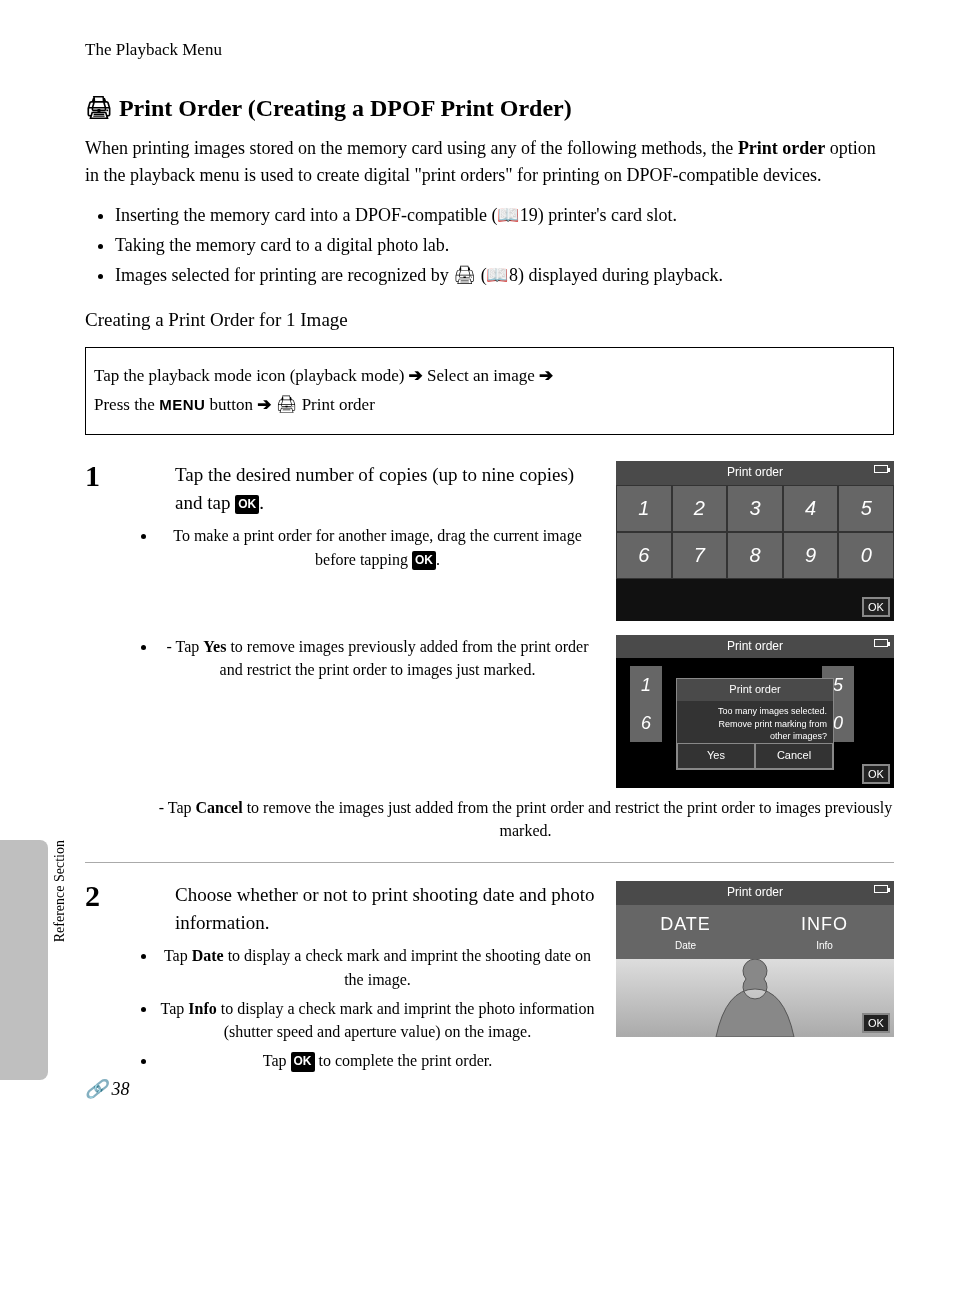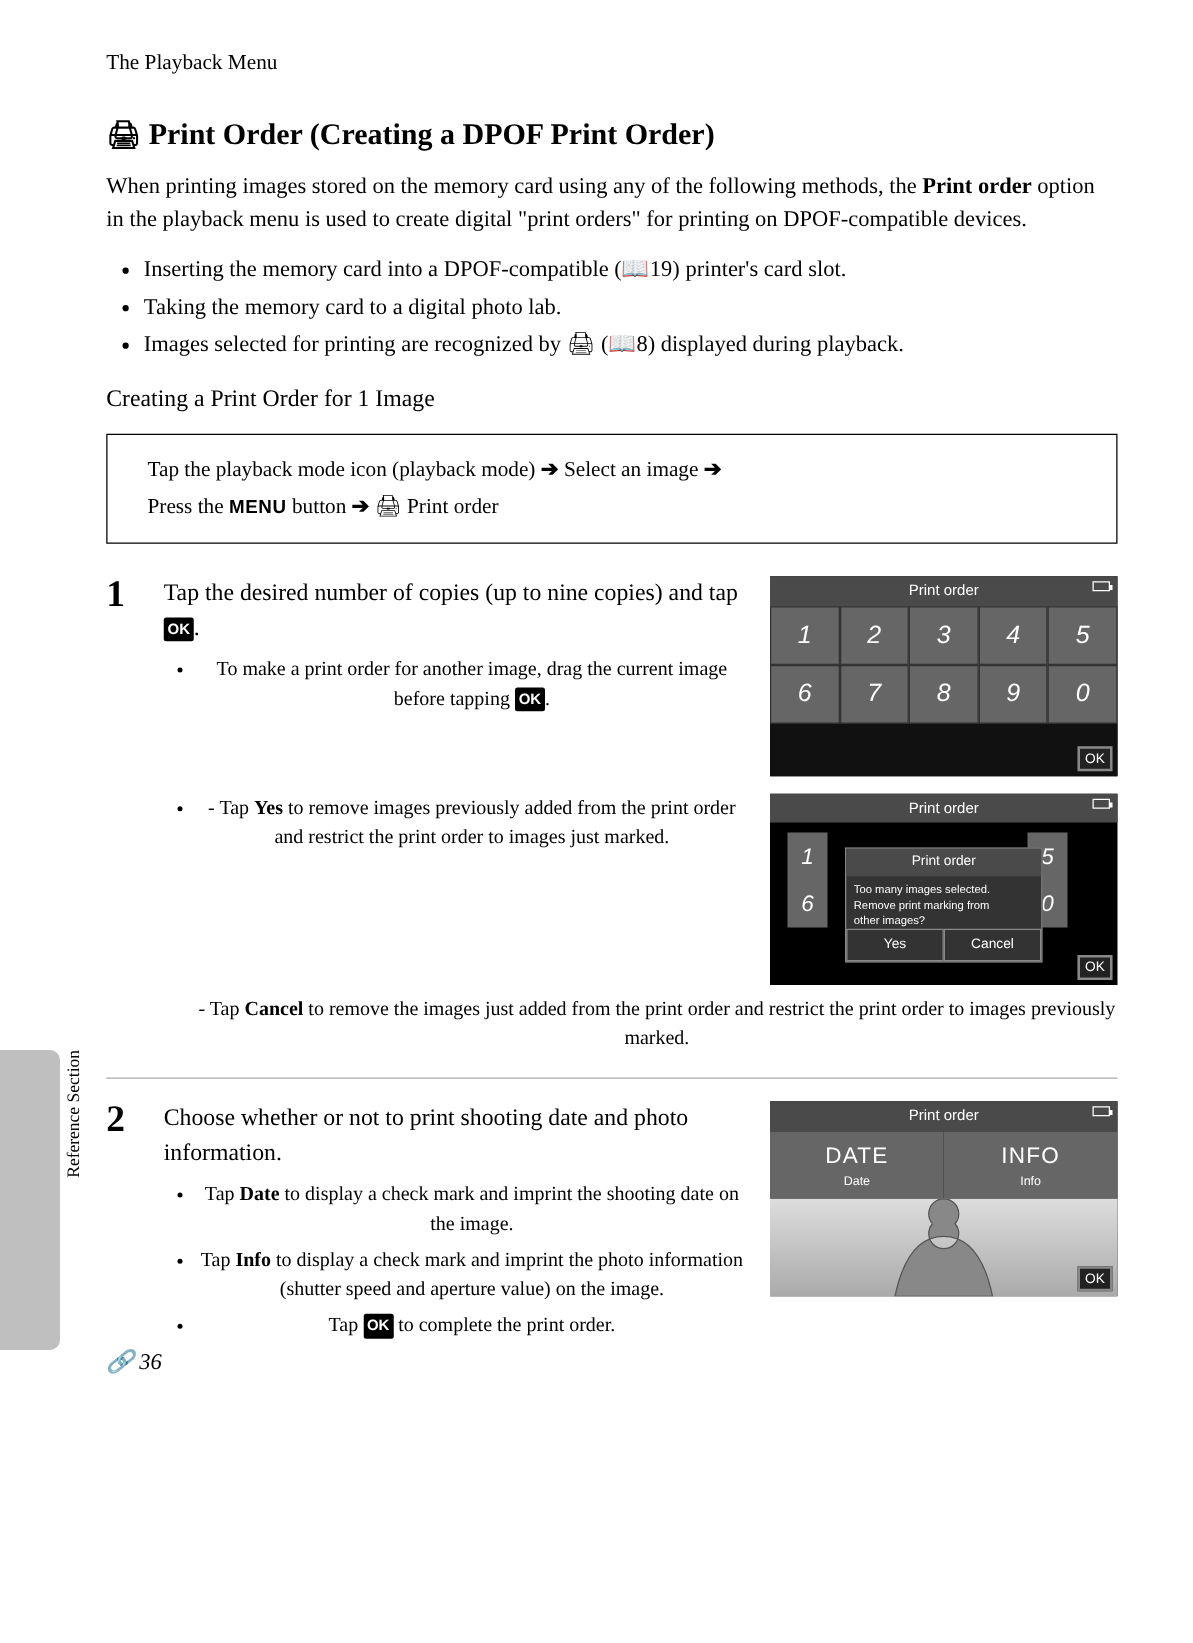--- a/index.html
+++ b/index.html
@@ -5,27 +5,27 @@
   * { margin: 0; padding: 0; box-sizing: border-box; }
   body { font-family: Georgia, 'Times New Roman', serif; background: #fff; color: #000; width: 954px; margin: 0 auto; padding: 38px 60px 20px 85px; position: relative; font-size: 18px; line-height: 1.45; }
   .top-header { font-size: 17px; margin-bottom: 28px; }
   h1 { font-size: 24px; font-weight: bold; margin-bottom: 10px; display: flex; align-items: center; gap: 6px; }
   h1 .picon { font-size: 22px; }
   .intro { margin-bottom: 14px; }
   .intro .bold { font-weight: bold; }
   ul.top-bullets { list-style: disc; padding-left: 30px; margin-bottom: 18px; }
   ul.top-bullets li { margin-bottom: 4px; }
   h2 { font-size: 19px; font-weight: normal; margin-bottom: 14px; }
-  .navbox { border: 1px solid #000; padding: 14px 32px; margin-bottom: 26px; font-size: 17px; line-height: 1.7; }
+  .navbox { border: 1px solid #000; padding: 14px 8px; margin-bottom: 26px; font-size: 17px; line-height: 1.7; }
   .arrow { font-weight: bold; }
   .menuword { font-family: Arial, sans-serif; font-weight: bold; letter-spacing: 0.5px; font-size: 15px; }
   .step { display: flex; gap: 20px; margin-bottom: 10px; }
   .stepnum { font-size: 30px; font-weight: bold; width: 26px; flex-shrink: 0; line-height: 1; }
   .stepbody { flex: 1; }
-  .stephead { font-size: 19px; margin-bottom: 8px; }
+  .stephead { font-size: 19px; margin-bottom: 8px; margin-left: 44px; }
   .stepbody ul { list-style: disc; padding-left: 26px; font-size: 16px; text-align: center; }
   .stepbody ul li { margin-bottom: 6px; }
   .stepbody ul ul { list-style: none; padding-left: 0; }
   .stepbody ul ul li::before { content: "- "; }
   .row { display: flex; gap: 18px; align-items: flex-start; margin-bottom: 14px; }
   .row .txt { flex: 1; }
   .row .scr { flex-shrink: 0; }
   .okglyph { display: inline-block; background: #000; color: #fff; font-family: Arial, sans-serif; font-weight: bold; font-size: 12px; padding: 1px 3px; border-radius: 2px; vertical-align: 1px; }
   .sep { border: none; border-top: 1px solid #aaa; margin: 14px 0 18px; }
 
@@ -34,21 +34,21 @@
   .screen .title { background: #4a4a4a; text-align: center; font-size: 12px; padding: 3px 0; position: relative; }
   .screen .battery { position: absolute; right: 6px; top: 4px; width: 14px; height: 8px; border: 1px solid #fff; }
   .screen .battery::after { content:''; position:absolute; right:-3px; top:2px; width:2px; height:4px; background:#fff; }
   .keypad { display: grid; grid-template-columns: repeat(5, 1fr); }
   .keypad .key { background: #666; border: 1px solid #333; text-align: center; font-size: 20px; padding: 8px 0; font-style: italic; font-weight: 300; }
   .screen .bottom { height: 42px; background: #111; position: relative; }
   .okbtn { position: absolute; right: 4px; bottom: 4px; width: 28px; height: 20px; border: 2px solid #888; background: #222; font-size: 11px; text-align: center; line-height: 16px; }
 
   .screen2 .dialog { position: absolute; top: 20px; left: 60px; right: 60px; bottom: 18px; background: #333; border: 1px solid #888; }
   .screen2 .dialog .dtitle { text-align: center; font-size: 11px; padding: 3px 0; background: #4a4a4a; }
-  .screen2 .dialog .dtext { font-size: 9px; padding: 4px 6px; line-height: 1.4; }
+  .screen2 .dialog .dtext { font-size: 9px; padding: 4px 6px; line-height: 1.4; text-align: right; }
   .screen2 .dialog .dbtns { position: absolute; bottom: 0; left: 0; right: 0; display: flex; }
   .screen2 .dialog .dbtn { flex: 1; text-align: center; font-size: 11px; padding: 4px 0; border: 1px solid #888; }
   .screen2 .sidekey { position: absolute; width: 32px; background: #666; text-align: center; font-style: italic; font-size: 18px; padding: 6px 0; }
   .screen2 .body { height: 130px; position: relative; }
 
   .screen3 .tabs { display: flex; }
   .screen3 .tab { flex: 1; text-align: center; background: #666; padding: 6px 0; }
   .screen3 .tab .big { font-size: 18px; font-weight: 300; letter-spacing: 1px; }
   .screen3 .tab .small { font-size: 10px; margin-top: 2px; }
   .screen3 .preview { height: 78px; background: linear-gradient(#ddd,#aaa); position: relative; }
@@ -223,14 +223,14 @@
       </div>
     </div>
   </div>
 </div>
 
 <div class="sidetab"></div>
 <div class="sidetext">Reference Section</div>
 
 <div class="pagenum">
   <span>🔗</span>
-    <span>36</span>
+    <span>38</span>
 </div>
 
 </body></html>

